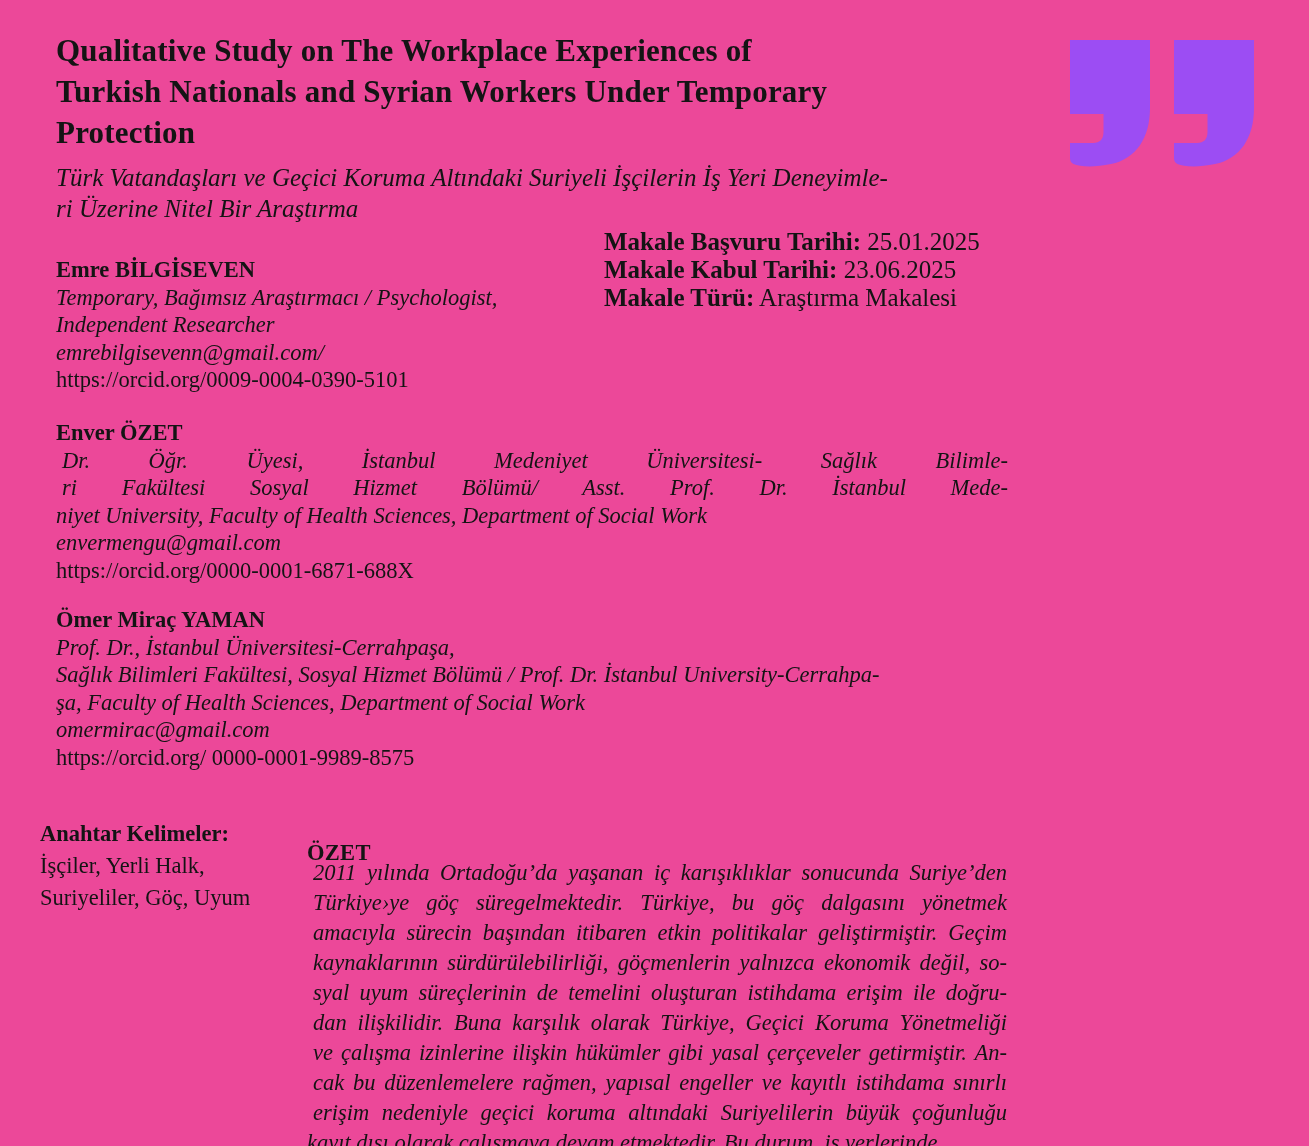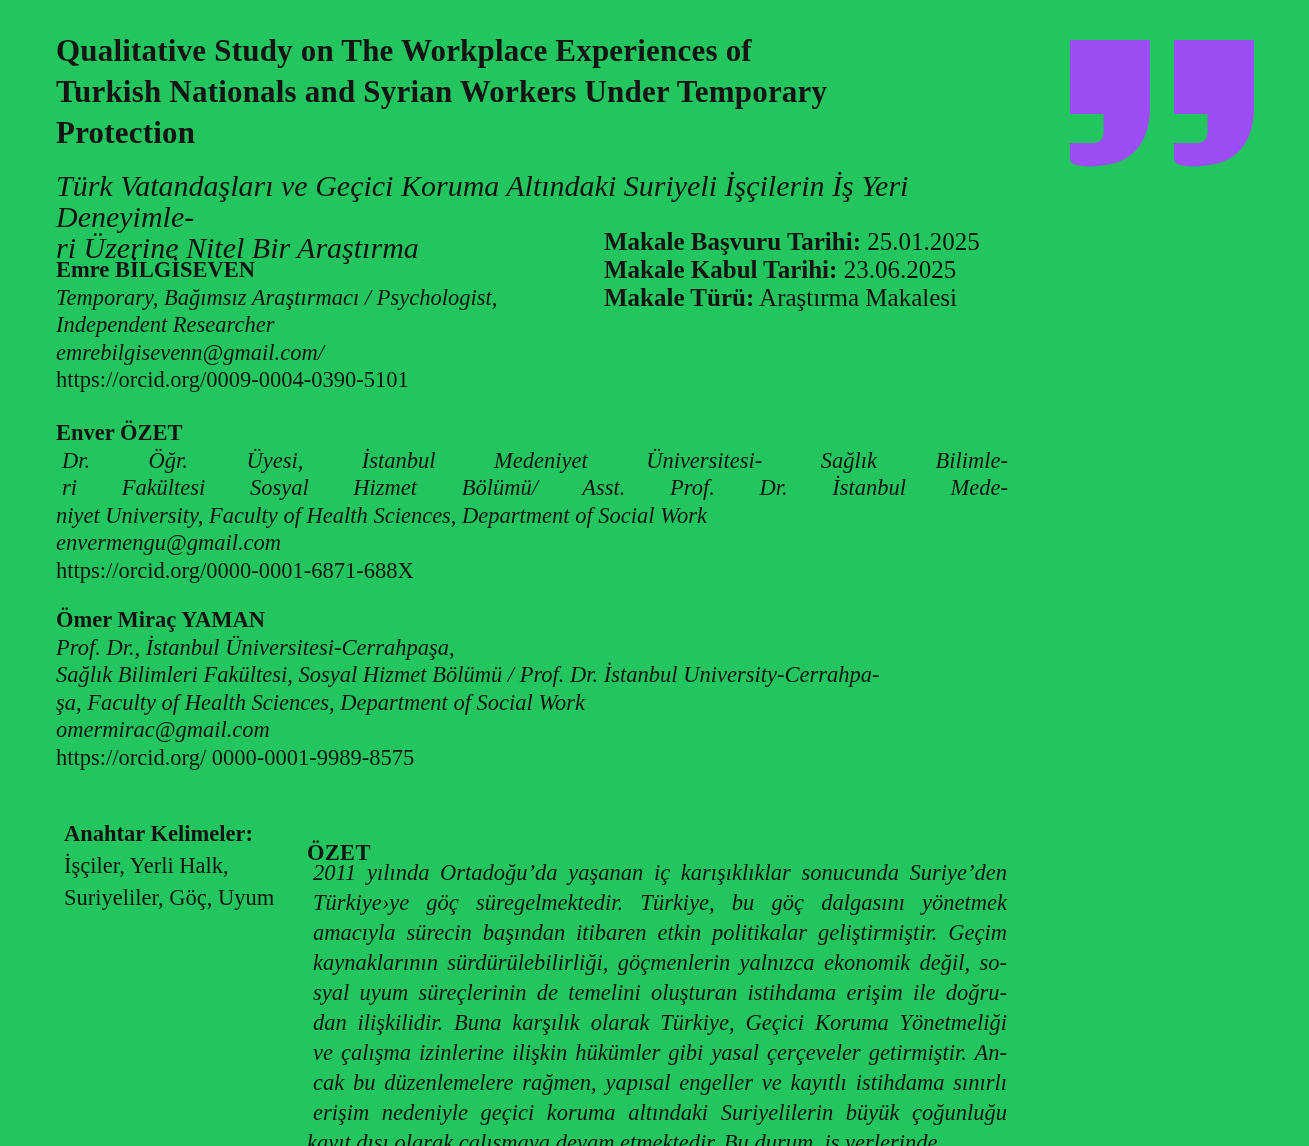--- a/index.html
+++ b/index.html
@@ -1,53 +1,53 @@
 <!DOCTYPE html>
 <html><head>
 <meta charset="utf-8">
 <style>
   html, body { margin: 0; padding: 0; background: #ffffff; }
   .page {
     position: relative;
     width: 1309px;
     height: 1146px;
-    background: #22c55e;
+    background: #ec4899;
     overflow: hidden;
     font-family: "Liberation Serif", serif;
     color: #141414;
   }
   .abs { position: absolute; }
 
   .title {
     left: 56px; top: 30px; width: 960px;
     font-size: 31px; font-weight: bold; line-height: 41px;
     letter-spacing: 0.2px;
   }
   .subtitle {
-    left: 56px; top: 170px; width: 950px;
-    font-size: 30px; font-style: italic; line-height: 31px;
+    left: 56px; top: 162px; width: 950px;
+    font-size: 25px; font-style: italic; line-height: 31px;
   }
   .dates {
     left: 604px; top: 228px;
     font-size: 25px; line-height: 28px;
   }
   .dates .lbl { font-weight: bold; }
 
   .author { left: 56px; width: 952px; font-size: 22.5px; line-height: 27.5px; }
   .author .name { font-weight: bold; font-size: 22.5px; }
   .author .affil { font-style: italic; }
   .author .email { font-style: italic; }
   .author .orcid { font-style: normal; }
   .a1 { top: 256px; }
   .a2 { top: 419px; }
   .a3 { top: 606px; }
 
   .jl { text-align: justify; text-align-last: justify; margin-left: 6px; }
 
-  .keywords { left: 64px; top: 818px; width: 245px; font-size: 22.5px; line-height: 32px; }
+  .keywords { left: 40px; top: 818px; width: 245px; font-size: 22.5px; line-height: 32px; }
   .keywords .lbl { font-weight: bold; }
 
   .ozet-heading { left: 307px; top: 820px; font-size: 22.5px; font-weight: bold; letter-spacing: 0.3px; margin-top: 20px; }
 
   .abstract {
     left: 307px; top: 858px; width: 700px;
     font-size: 22.5px; font-style: italic; line-height: 30px;
   }
 
   .quote-graphic { left: 1070px; top: 40px; }

